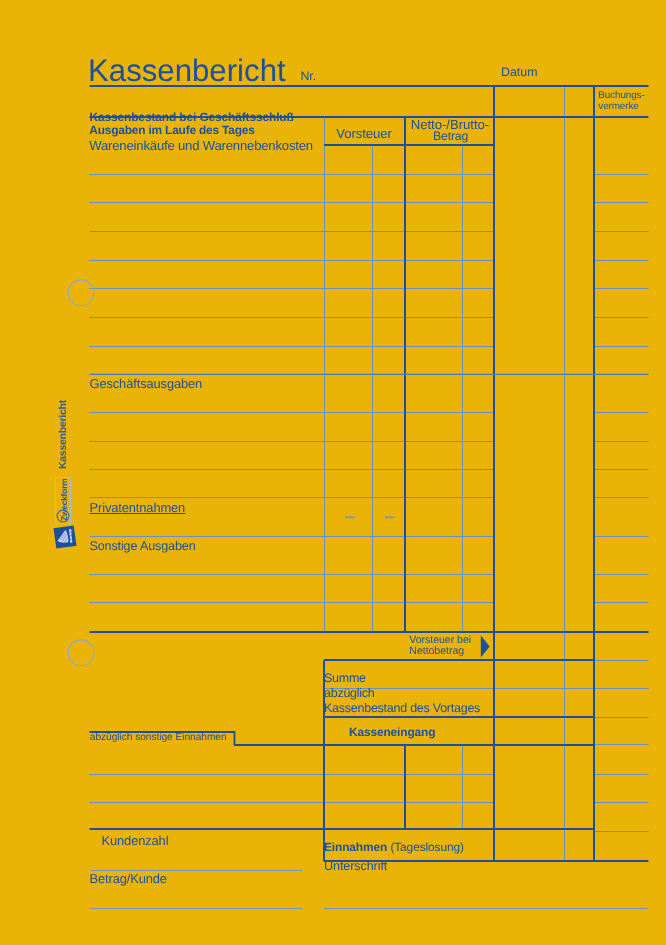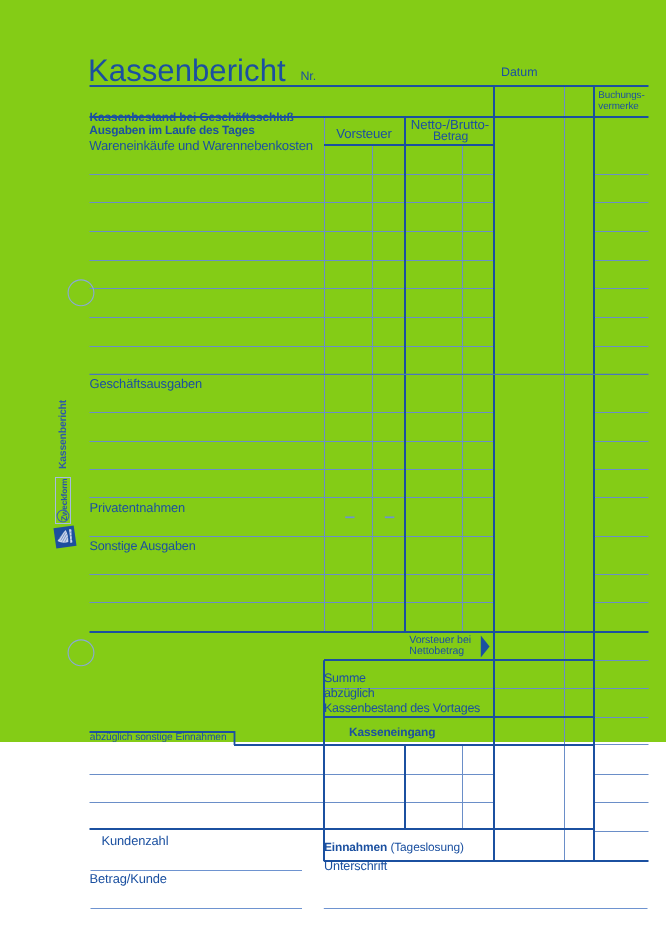--- a/index.html
+++ b/index.html
@@ -1,37 +1,37 @@
 <!DOCTYPE html>
 <html><head>
 <meta charset="utf-8">
 <title>Kassenbericht</title>
 <style>
   html,body{margin:0;padding:0;background:#ffffff;}
   body{width:666px;height:945px;position:relative;overflow:hidden;
        font-family:"Liberation Sans", sans-serif;color:#1b50a0;}
-  #page{position:absolute;left:0;top:0;width:666px;height:742px;background:#84cc16;}
+  #page{position:absolute;left:0;top:0;width:666px;height:945px;background:#eab308;}
   .tx,#spine span,#zbox .zt{-webkit-font-smoothing:antialiased;text-rendering:geometricPrecision;}
   .tx,#spine,#zbox{filter:opacity(1);}
   #grid{position:absolute;left:0;top:0;}
   .tx{position:absolute;white-space:nowrap;color:#1b50a0;line-height:1.05;
       letter-spacing:-0.12px;font-size:12.9px;}
 
   #title   {left:88.0px;top:54.9px;font-size:31.1px;letter-spacing:0.05px;}
   #titlenr {left:300.5px;top:70px;font-size:12.4px;letter-spacing:-0.1px;}
   #datum   {left:501px;top:66px;font-size:12.4px;letter-spacing:0px;text-align:center;}
   #bv      {left:598.3px;top:91.3px;font-size:9.9px;line-height:10.75px;letter-spacing:-0.1px;}
   #kb      {left:89.5px;top:111px;font-size:11.9px;font-weight:bold;letter-spacing:-0.1px;}
   #ausg1   {left:89.3px;top:123.5px;font-size:11.9px;font-weight:bold;letter-spacing:-0.18px;}
   #ausg2   {left:89.3px;top:139.4px;font-size:13.1px;letter-spacing:-0.18px;}
   #vorst   {left:336.3px;top:126.6px;font-size:13.2px;letter-spacing:-0.1px;}
   #nb1     {left:410.7px;top:118.3px;font-size:13.2px;letter-spacing:-0.05px;}
   #nb2     {left:433.0px;top:130.4px;font-size:12.2px;letter-spacing:-0.12px;}
   #ga      {left:89.5px;top:377.0px;}
-  #pe      {left:89.5px;top:501.0px;}
+  #pe      {left:89.5px;top:501.0px;text-decoration:underline;}
   #sa      {left:89.5px;top:540.2px;font-size:12.6px;letter-spacing:-0.15px;}
   #vsn     {left:409.3px;top:634.5px;font-size:10.6px;line-height:11.5px;letter-spacing:-0.05px;}
   #summe   {left:324px;top:672px;font-size:12.5px;letter-spacing:-0.25px;}
   #abz     {left:324px;top:687.2px;font-size:12.5px;letter-spacing:-0.25px;}
   #kbv     {left:324px;top:702.2px;font-size:12.5px;letter-spacing:-0.25px;}
   #keing   {left:324px;top:725.8px;font-weight:bold;font-size:11.9px;letter-spacing:-0.12px;margin-left:25px;}
   #abzse   {left:89.8px;top:733px;font-size:10.2px;letter-spacing:-0.05px;}
   #kz      {left:89.5px;top:834.2px;padding-left:12px;}
   #bpk     {left:89.5px;top:872.1px;}
   #einn    {left:324px;top:840.5px;font-size:11.9px;letter-spacing:-0.1px;}

